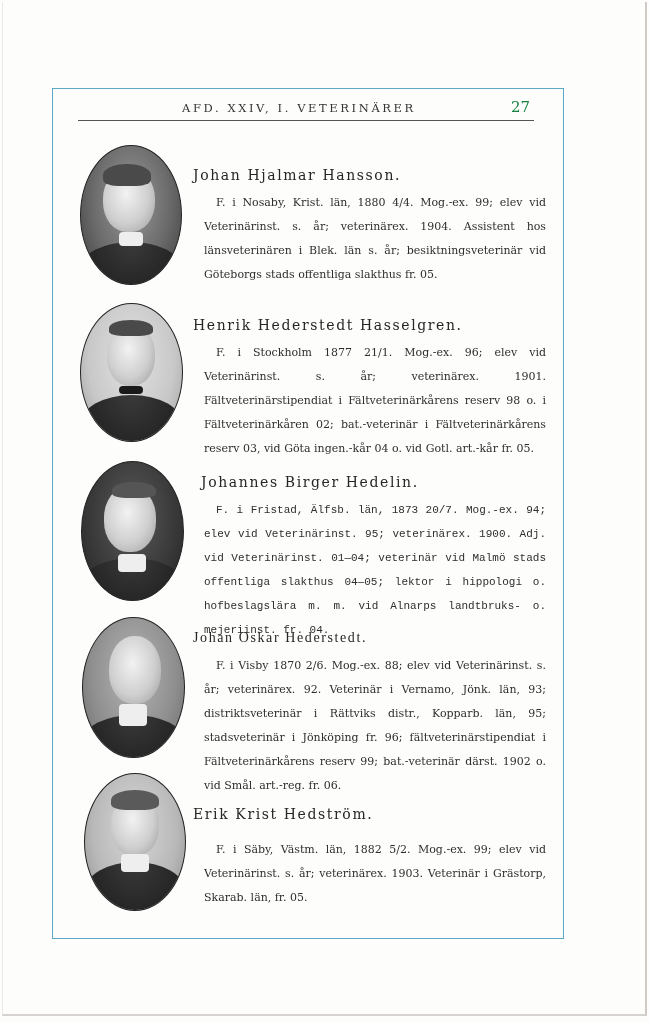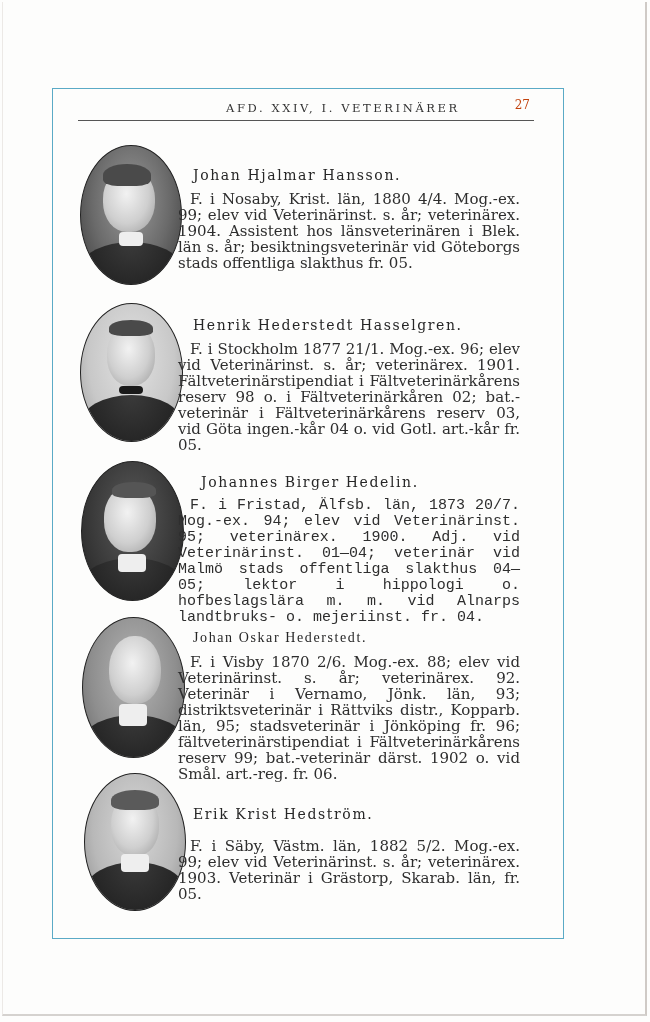--- a/index.html
+++ b/index.html
@@ -17,24 +17,24 @@
   .frame {
     position: absolute; left: 52px; top: 88px; width: 510px; height: 849px;
     border: 1.5px solid #5aaac6;
   }
   .running-head {
     position: absolute; left: 78px; top: 100px; width: 456px; height: 20px;
     border-bottom: 1px solid #555;
   }
   .rh-title {
     position: absolute; left: 104px; top: 1px;
-    font-size: 11.5px; letter-spacing: 2.6px; color: #333; margin-left: 44px;
+    font-size: 11.5px; letter-spacing: 2.6px; color: #333;
   }
   .rh-page {
-    position: absolute; right: 4px; top: -2px; font-size: 12px; color: #c2410c;
+    position: absolute; right: 4px; top: -2px; font-size: 15px; color: #15803d;
   }
   .portrait {
     position: absolute; border-radius: 50%;
     border: 1.5px solid #222;
     overflow: hidden;
     background: radial-gradient(ellipse at 50% 40%, #9a9a9a 0%, #6a6a6a 55%, #3a3a3a 100%);
   }
   .portrait .head {
     position: absolute; border-radius: 48% 48% 46% 46%;
     background: radial-gradient(ellipse at 45% 40%, #f2f2f2 0%, #cfcfcf 55%, #9a9a9a 100%);
@@ -49,22 +49,22 @@
     border-radius: 50% 50% 0 0;
   }
   .portrait .collar {
     position: absolute; background: #eeeeee; border-radius: 4px;
   }
   .name {
     position: absolute; left: 193px; font-size: 14px; letter-spacing: 1.6px;
     color: #262626; white-space: nowrap;
   }
   .bio {
-    position: absolute; left: 178px; width: 342px;
-    font-size: 15px; line-height: 16px; color: #2e2e2e;
+    position: absolute; left: 204px; width: 342px;
+    font-size: 11px; line-height: 24px; color: #2e2e2e;
     text-align: justify; text-indent: 12px;
   }
 </style>
 </head>
 <body>
 
 <div class="page-edge"></div>
 <div class="frame"></div>
 
 <div class="running-head">

